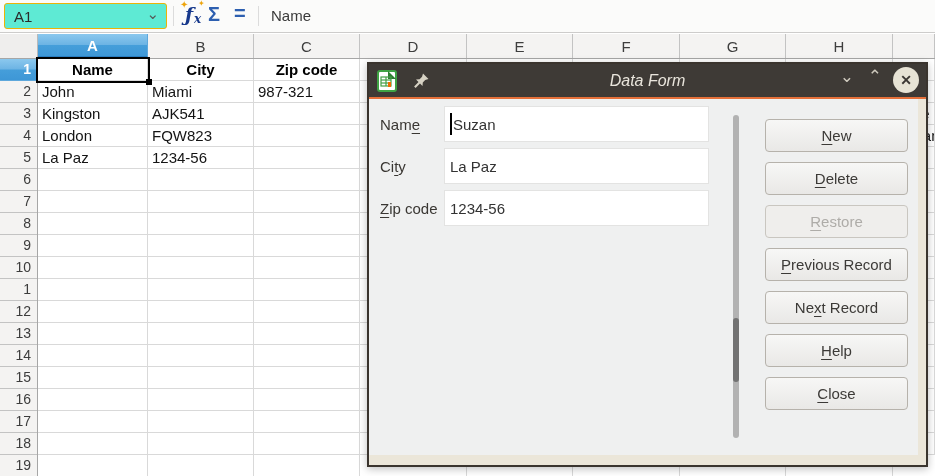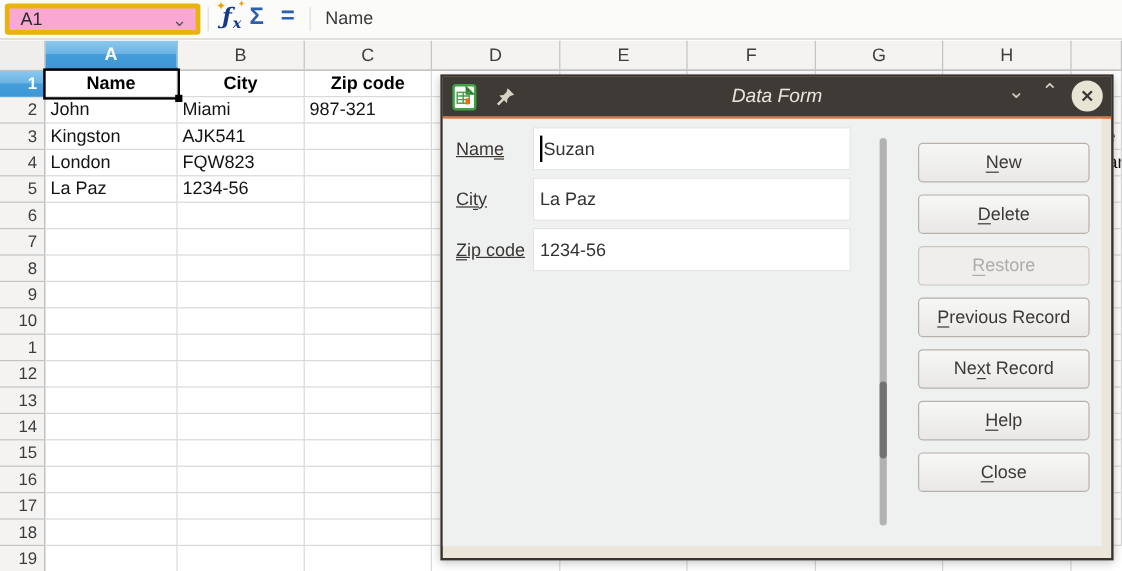--- a/index.html
+++ b/index.html
@@ -6,21 +6,21 @@
   html,body { width:935px; height:476px; }
   body {
     position:relative; overflow:hidden; background:#ffffff;
     font-family:"Liberation Sans", sans-serif; color:#222;
   }
 
   
   .formula-bar { position:absolute; left:0; top:0; width:935px; height:33px;
     background:#fbfbfa; border-bottom:1px solid #cdcccb; }
   .name-box { position:absolute; left:4px; top:3px; width:163px; height:26px;
-    background:#f9a8d4; border:4px solid #eab308; border-radius:3px;
+    background:#5eead4; border:1px solid #eab308; border-radius:3px;
     display:flex; align-items:center; padding-left:9px; font-size:15px; color:#2b2b2b; }
   .nb-chevron { position:absolute; right:7px; top:1px; font-size:15px; color:#555; }
   .fb-sep { position:absolute; top:6px; width:1px; height:20px; background:#dcdcdc; }
   .fx-wrap { position:absolute; left:181px; top:3px; width:26px; height:26px; cursor:pointer; }
   .fx-f { font-family:"DejaVu Serif", serif; font-style:italic; font-weight:bold;
     font-size:19px; color:#17398c; position:absolute; left:4px; top:0; }
   .fx-x { font-family:"DejaVu Serif", serif; font-style:italic; font-weight:bold;
     font-size:12px; color:#17398c; position:absolute; left:13px; top:9px; }
   .fx-sp1 { position:absolute; left:-1px; top:-4px; font-size:10px; color:#eda40c; }
   .fx-sp2 { position:absolute; left:17px; top:-4px; font-size:8px; color:#eda40c; }
@@ -74,21 +74,21 @@
   .tb-up { right:44px; }
   .tb-close { position:absolute; right:7px; top:3px; width:26px; height:26px; border-radius:50%;
     background:#e7e3d5; color:#3b3733; font-size:14px; font-weight:bold;
     display:flex; align-items:center; justify-content:center; cursor:pointer; }
   .accent { height:2px; background:#e5703a; }
   .content { position:absolute; left:0; top:35px; width:549px; height:356px; background:#eff0f0; }
 
   .fields-col { position:absolute; left:0; top:7px; }
   .field-row { display:flex; height:36px; margin-bottom:6px; }
   .fld-label { width:75px; padding-left:11px; font-size:15px; color:#3a3733;
-    display:flex; align-items:center;text-decoration:underline; }
+    display:flex; align-items:center; }
   .fld-input { width:265px; height:36px; background:#fff; border:1px solid #e3e3e2;
     font-size:15px; color:#333; display:flex; align-items:center; padding-left:5px; }
   .caret { display:inline-block; width:2px; height:22px; background:#000; margin-right:1px; }
   u { text-underline-offset:3px; }
 
   .dlg-scrollbar { position:absolute; left:364px; top:16px; width:6px; height:323px;
     background:#b2b2b2; border-radius:3px; }
   .dlg-scroll-thumb { position:absolute; left:0; top:203px; width:6px; height:64px;
     background:#727272; border-radius:3px; }
 

